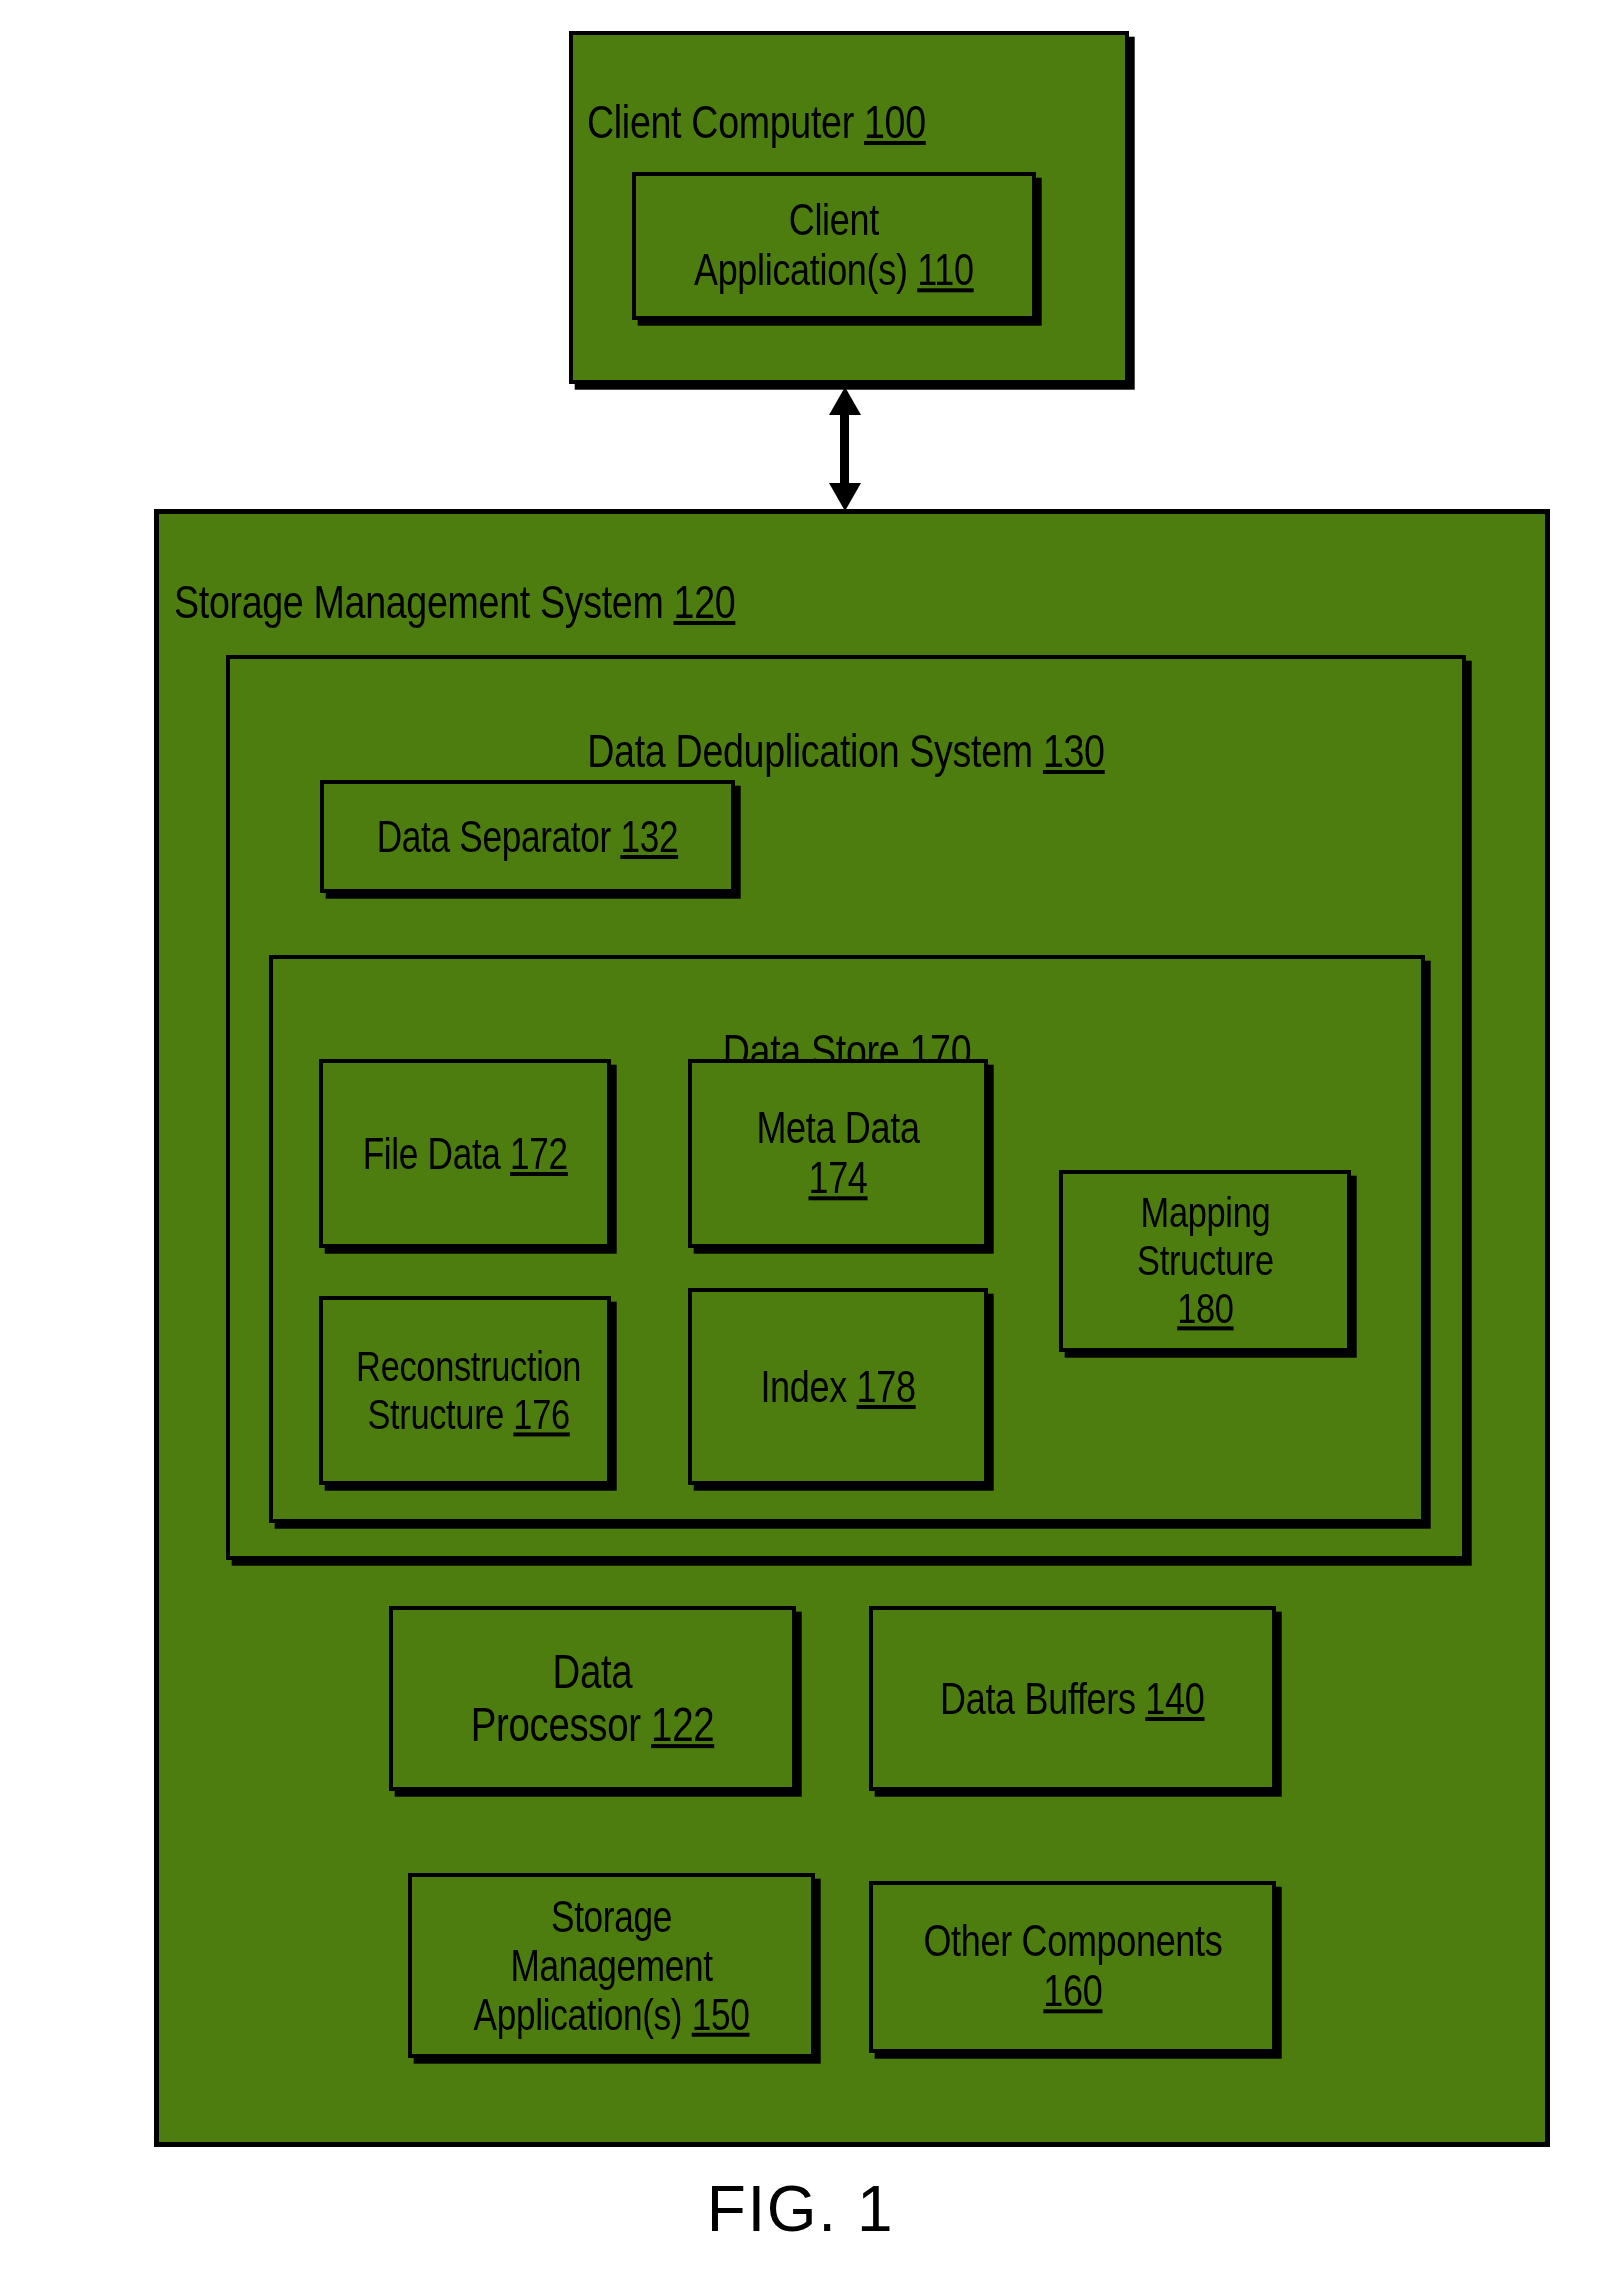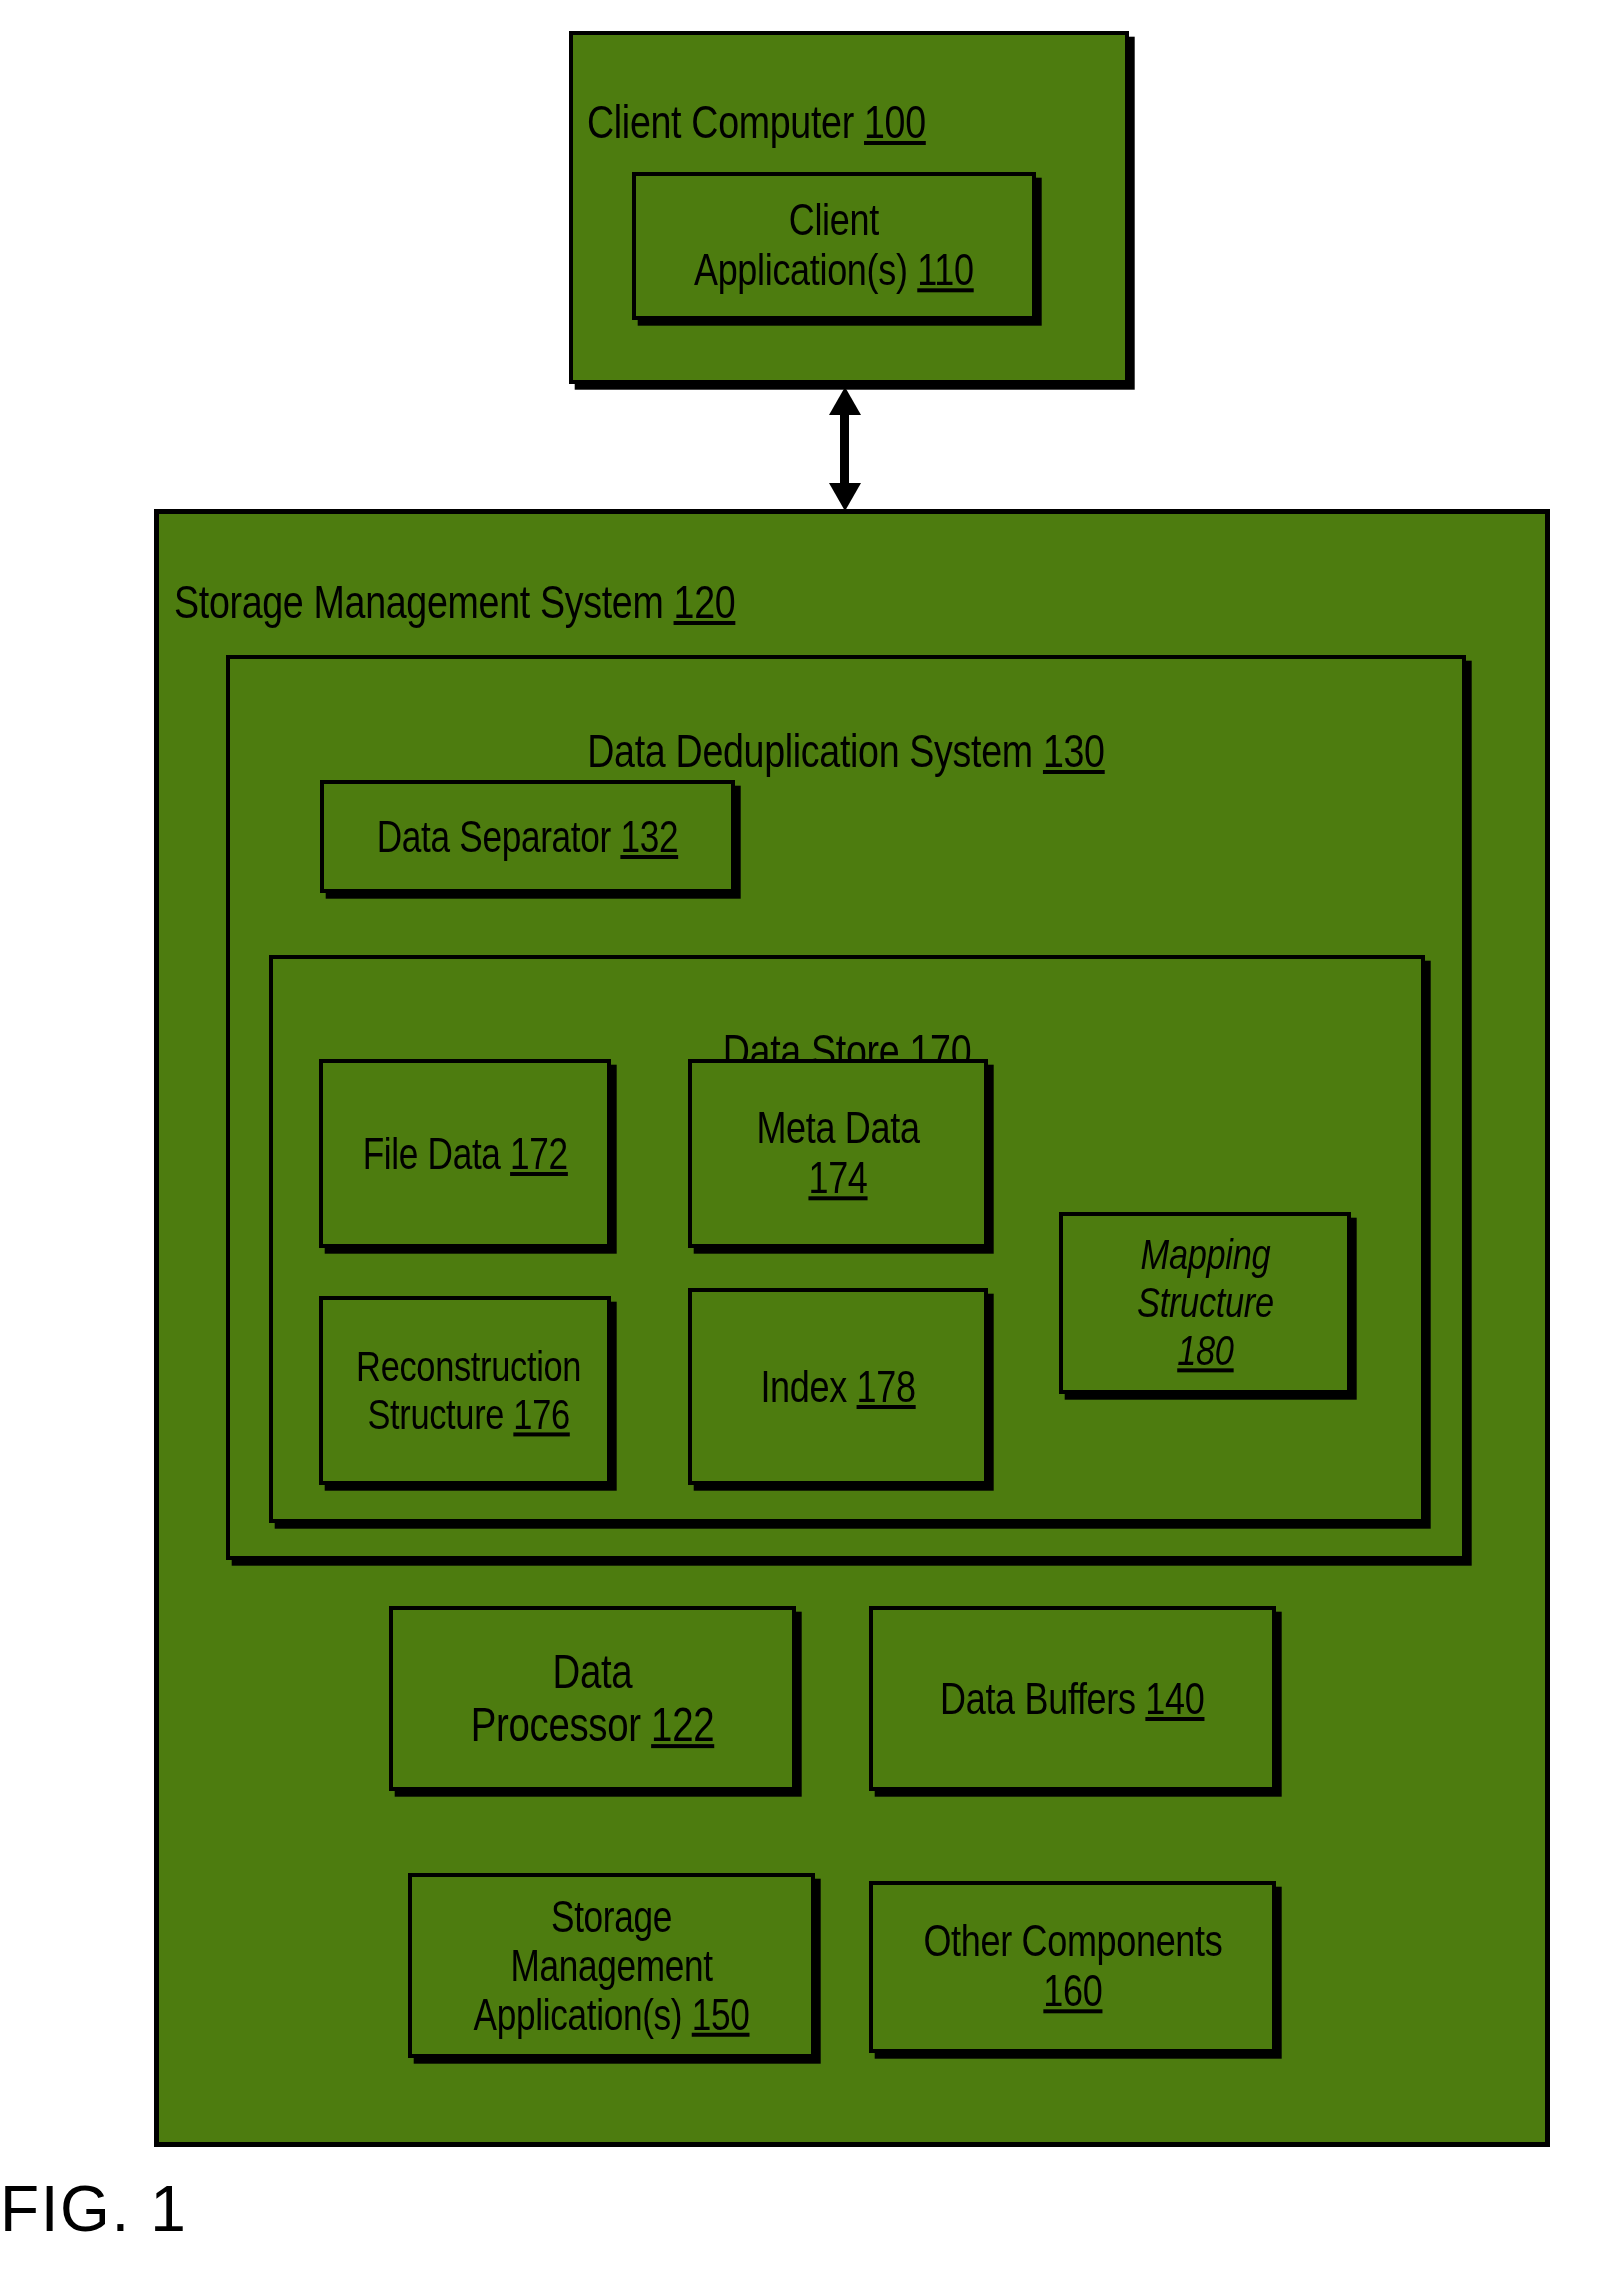--- a/index.html
+++ b/index.html
@@ -81,20 +81,21 @@
     width: 0;
     height: 0;
     border-left: 16.4px solid transparent;
     border-right: 16.4px solid transparent;
   }
   .arrow-head.up   { border-bottom: 28px solid #000000; }
   .arrow-head.down { border-top: 28px solid #000000; }
 
   .figcap {
     position: absolute;
+    text-align: center;
     font-family: "Liberation Sans", "DejaVu Sans", sans-serif;
     letter-spacing: 1.6px;
     color: #000000;
   }
 </style>
 </head>
 <body>
 
 <div class="pbox" style="left:569px; top:31px; width:560px; height:353px;">
 </div>
@@ -144,21 +145,21 @@
     <span><span>File Data</span><span>&nbsp;</span><span class="ref">172</span></span>
   </div>
 </div>
 
 <div class="pbox" style="left:688px; top:1059px; width:300px; height:189px;">
   <div class="boxtext" style="font-size:45px;">
     <span><span>Meta Data</span><br><span class="ref">174</span></span>
   </div>
 </div>
 
-<div class="pbox" style="left:1059px; top:1212px; width:292px; height:182px;font-style:italic;">
+<div class="pbox" style="left:1059px; top:1170px; width:292px; height:182px;">
   <div class="boxtext" style="font-size:43px;">
     <span><span>Mapping
 Structure</span><br><span class="ref">180</span></span>
   </div>
 </div>
 
 <div class="pbox" style="left:319px; top:1296px; width:292px; height:189px;">
   <div class="boxtext" style="font-size:43px;">
     <span><span>Reconstruction
 Structure</span><span>&nbsp;</span><span class="ref">176</span></span>

